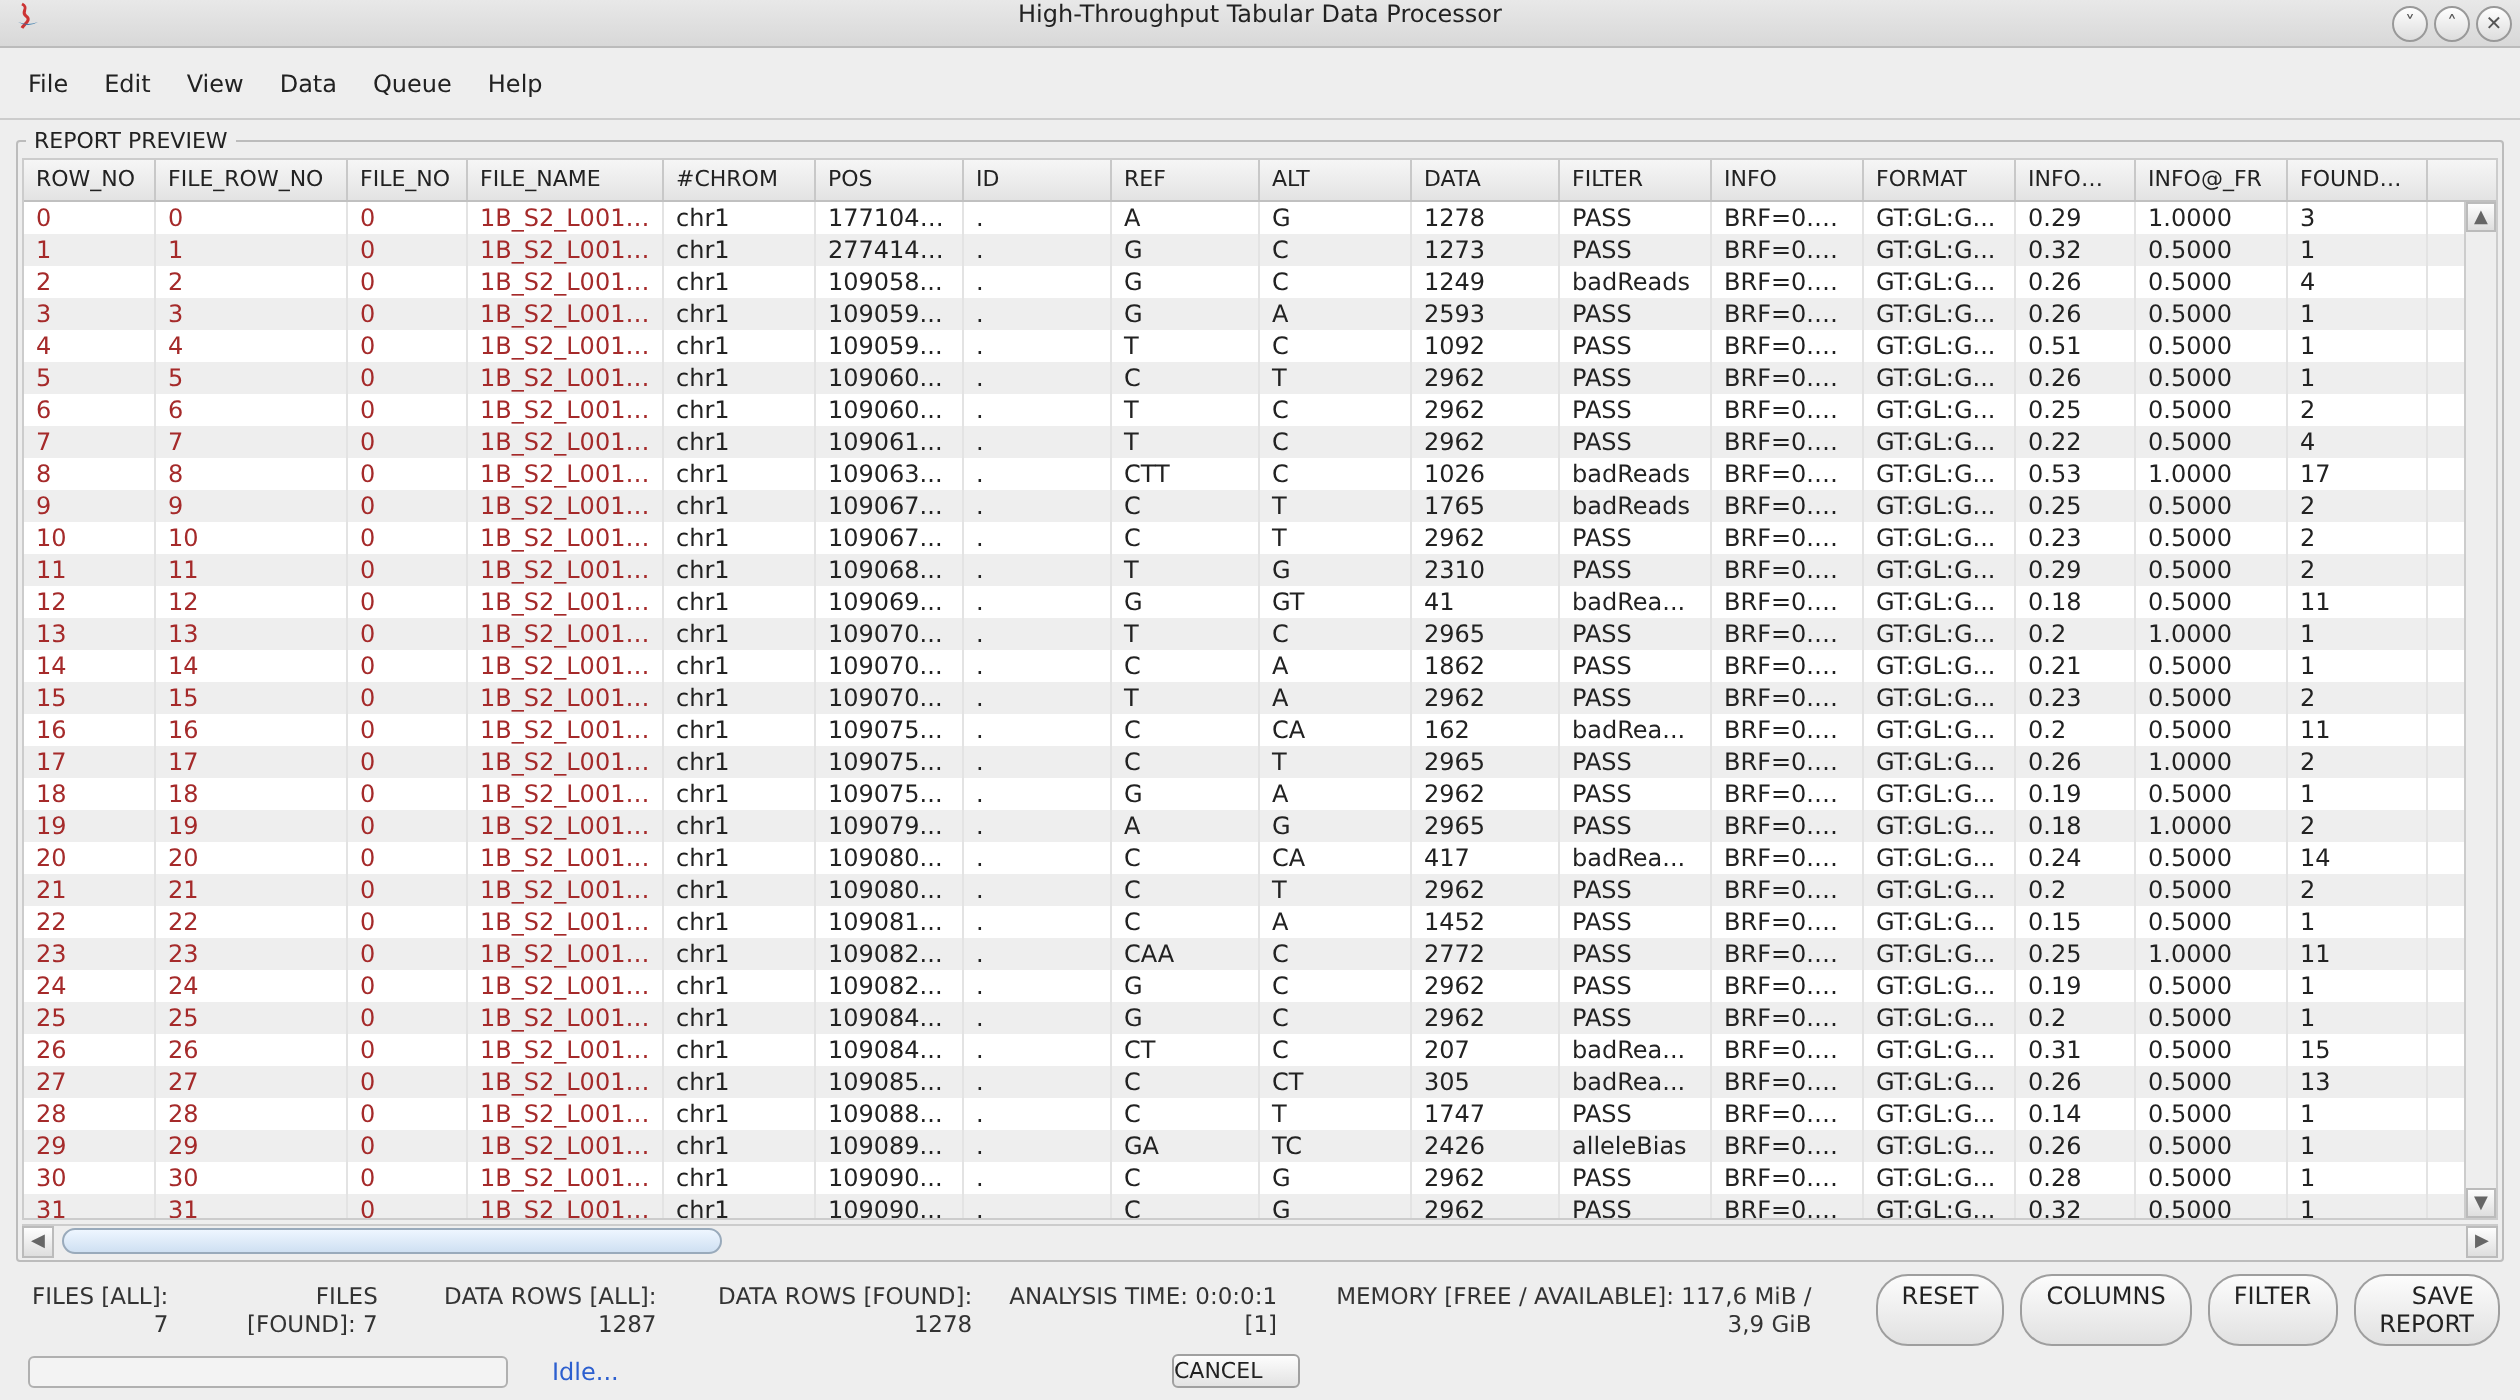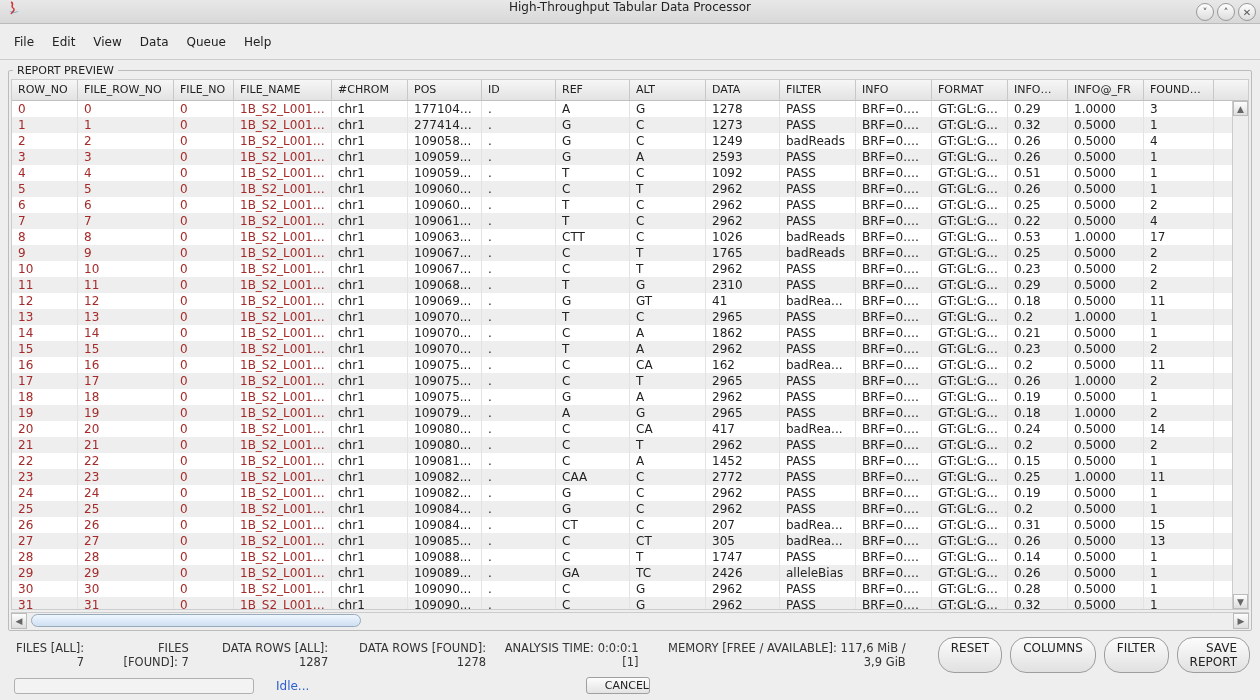--- a/index.html
+++ b/index.html
@@ -96,21 +96,21 @@
   background:linear-gradient(#fcfcfc,#e1e1e1);font-size:12px;color:#222;cursor:default;
 }
 .progressrow {
   display:flex;align-items:center;gap:10px;padding:2px 10px 6px 14px;
 }
 .pbar {
   width:240px;height:16px;border:1px solid #b0b0b0;border-radius:3px;background:#f3f3f3;
 }
 .idle { color:#2c5fcf; font-size:12px; padding-left:12px;}
 .cancel {
-  width:64px;border:1px solid #a0a0a0;border-radius:3px;padding:1px 0;text-align:right;
+  width:64px;border:1px solid #a0a0a0;border-radius:3px;padding:1px 0;text-align:left;
   background:linear-gradient(#fdfdfd,#e3e3e3);font-size:11px;margin-left:auto;margin-right:600px;
 }
 .vscroll {
   width:16px;background:#eee;border-left:1px solid #ccc;display:flex;flex-direction:column;align-items:center;
 }
 .vscroll .uarrow,.vscroll .darrow{
   width:15px;height:15px;display:flex;align-items:center;justify-content:center;color:#666;
   background:linear-gradient(#fdfdfd,#dedede);border:1px solid #bbb;font-size:9px;
 }
 .table-body-frame{display:flex;flex:1;min-height:0}

